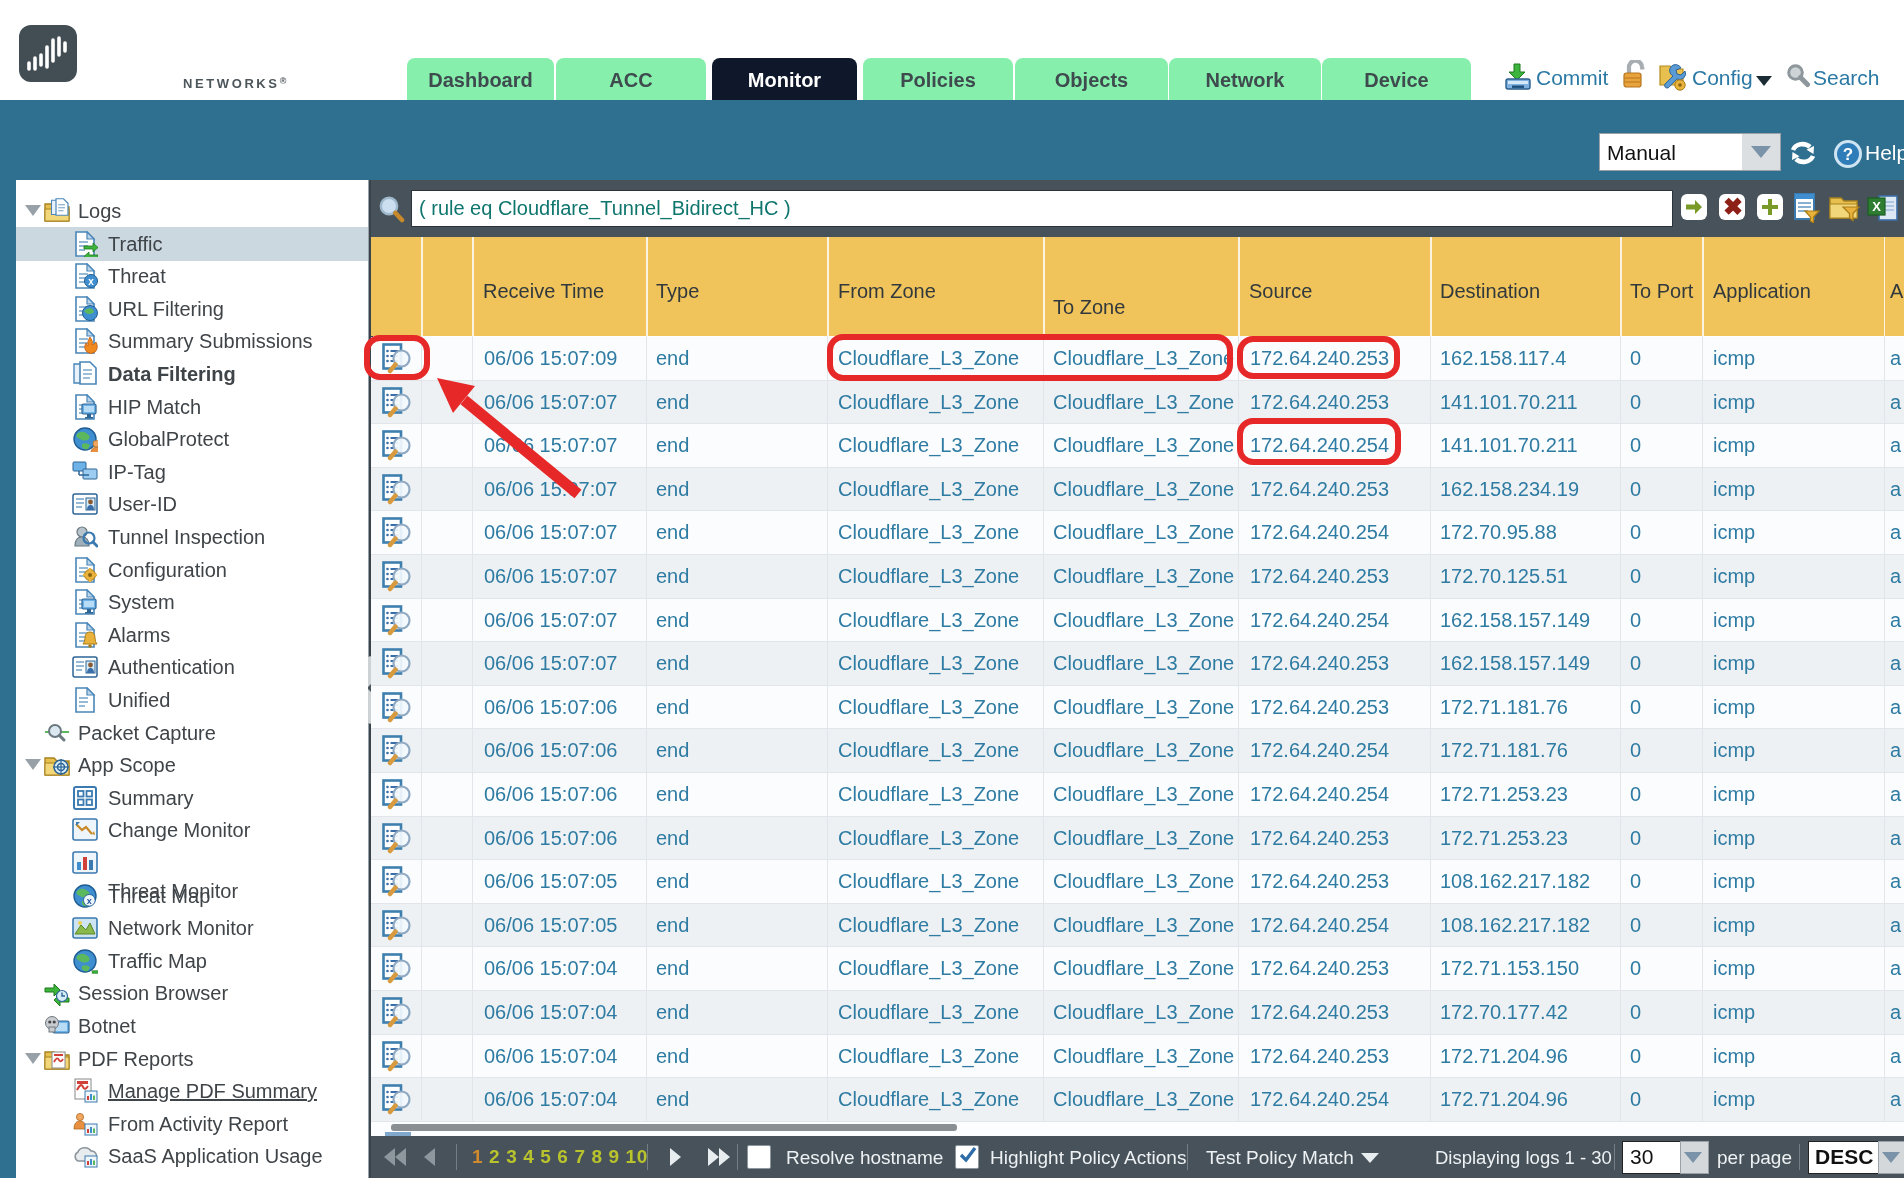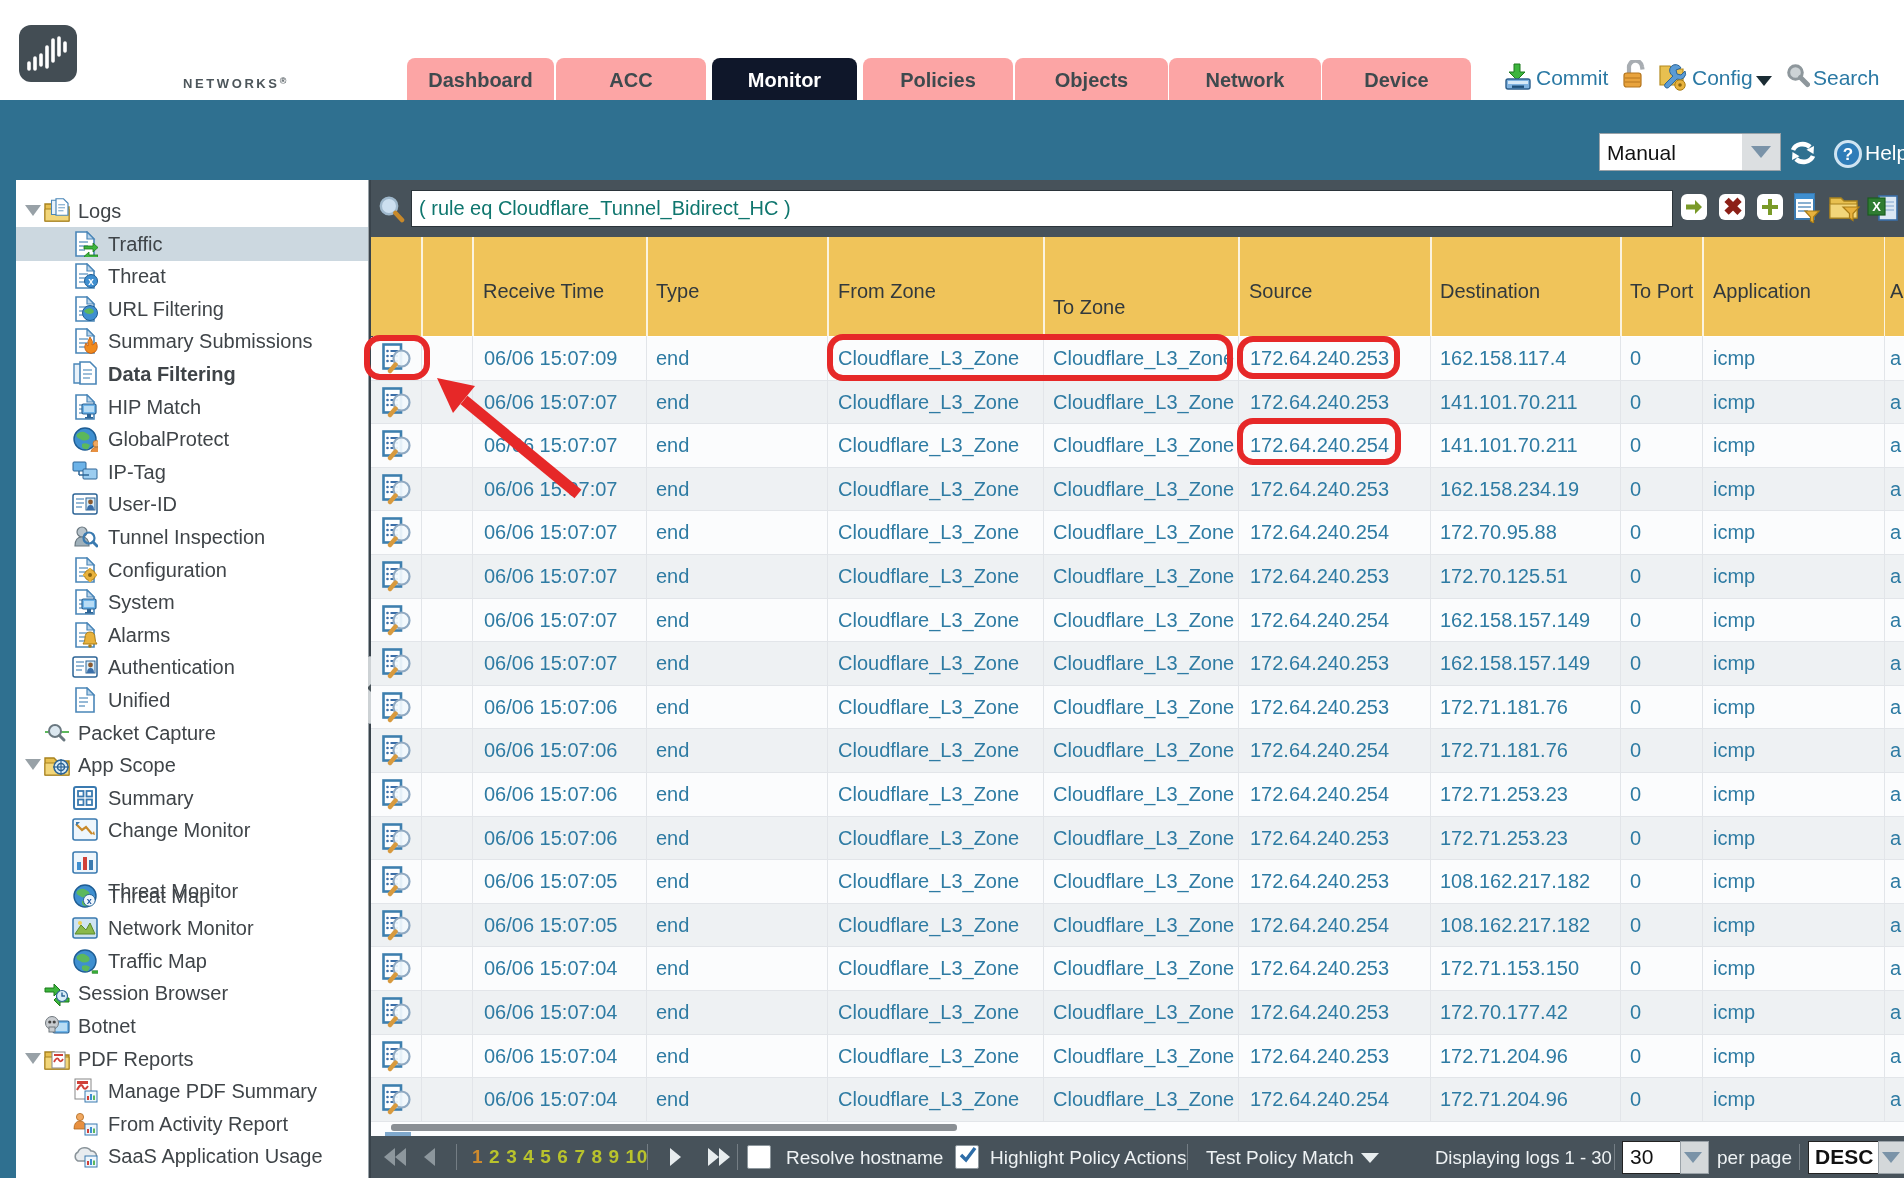--- a/index.html
+++ b/index.html
@@ -1,18 +1,18 @@
 <!DOCTYPE html>
 <html><head><meta charset="utf-8">
 <style>
 html,body{margin:0;padding:0;width:1904px;height:1178px;overflow:hidden;background:#fff;
 font-family:"Liberation Sans",sans-serif;}
 .a{position:absolute;}
 .nw{white-space:nowrap;}
-.tab{position:absolute;top:58px;height:43px;background:#fca5a5;border-radius:8px 8px 0 0;
+.tab{position:absolute;top:58px;height:43px;background:#86efac;border-radius:8px 8px 0 0;
 color:#3e4a4e;font-size:20px;font-weight:bold;text-align:center;line-height:44px;}
 .tab.on{background:#0f172a;color:#fff;}
 .hlink{color:#2b79a4;font-size:21px;}
 .cell{position:absolute;font-size:20px;color:#2e7ba3;}
 .hcell{position:absolute;font-size:20px;color:#32393d;}
 .sbtxt{position:absolute;font-size:20px;color:#3f4448;}
 .bbtxt{position:absolute;font-size:20px;color:#eef2f4;}
 .sep{position:absolute;width:1px;background:#747d84;}
 .vline{position:absolute;width:1px;background:#e2e5e9;}
 .wline{position:absolute;width:2px;background:#fbf3df;}
@@ -396,21 +396,21 @@
       <rect x="3" y="1" width="16" height="20" fill="#fff" stroke="#888"></rect>
       <path d="M5 12 q4 -8 6 -3 q2 4 5 -1" fill="none" stroke="#d04038" stroke-width="2"></path>
       <rect x="5" y="3" width="11" height="3" fill="#d04038"></rect>
       <g transform="translate(13,13)">
         <rect x="0" y="0" width="12" height="11" fill="#eef6fc" stroke="#3a7ab0"></rect>
         <rect x="2" y="5" width="2" height="4" fill="#d04038"></rect>
         <rect x="5" y="3" width="2" height="6" fill="#3f8fd0"></rect>
         <rect x="8" y="4.5" width="2" height="4.5" fill="#5cb85c"></rect>
       </g>
     </svg>
-    <div class="a sbtxt nw" style="left:92px;top:900.2px;">Manage PDF Summary</div>
+    <div class="a sbtxt nw" style="left:92px;top:900.2px;text-decoration:underline;">Manage PDF Summary</div>
     <svg class="a" style="left:56px;top:930.8px;" width="26" height="26" viewBox="0 0 26 26">
       <g transform="translate(2,0)">
         <g transform="translate(0,2)">
           <circle cx="6" cy="4" r="3.6" fill="#f0a860" stroke="#b06820" stroke-width="0.8"></circle>
           <path d="M0 16 q0 -8 6 -8 q6 0 6 8 z" fill="#e89040" stroke="#b06820" stroke-width="0.8"></path>
         </g>
       </g>
       <g transform="translate(13,13)">
         <rect x="0" y="0" width="12" height="11" fill="#eef6fc" stroke="#3a7ab0"></rect>
         <rect x="2" y="5" width="2" height="4" fill="#d04038"></rect>

